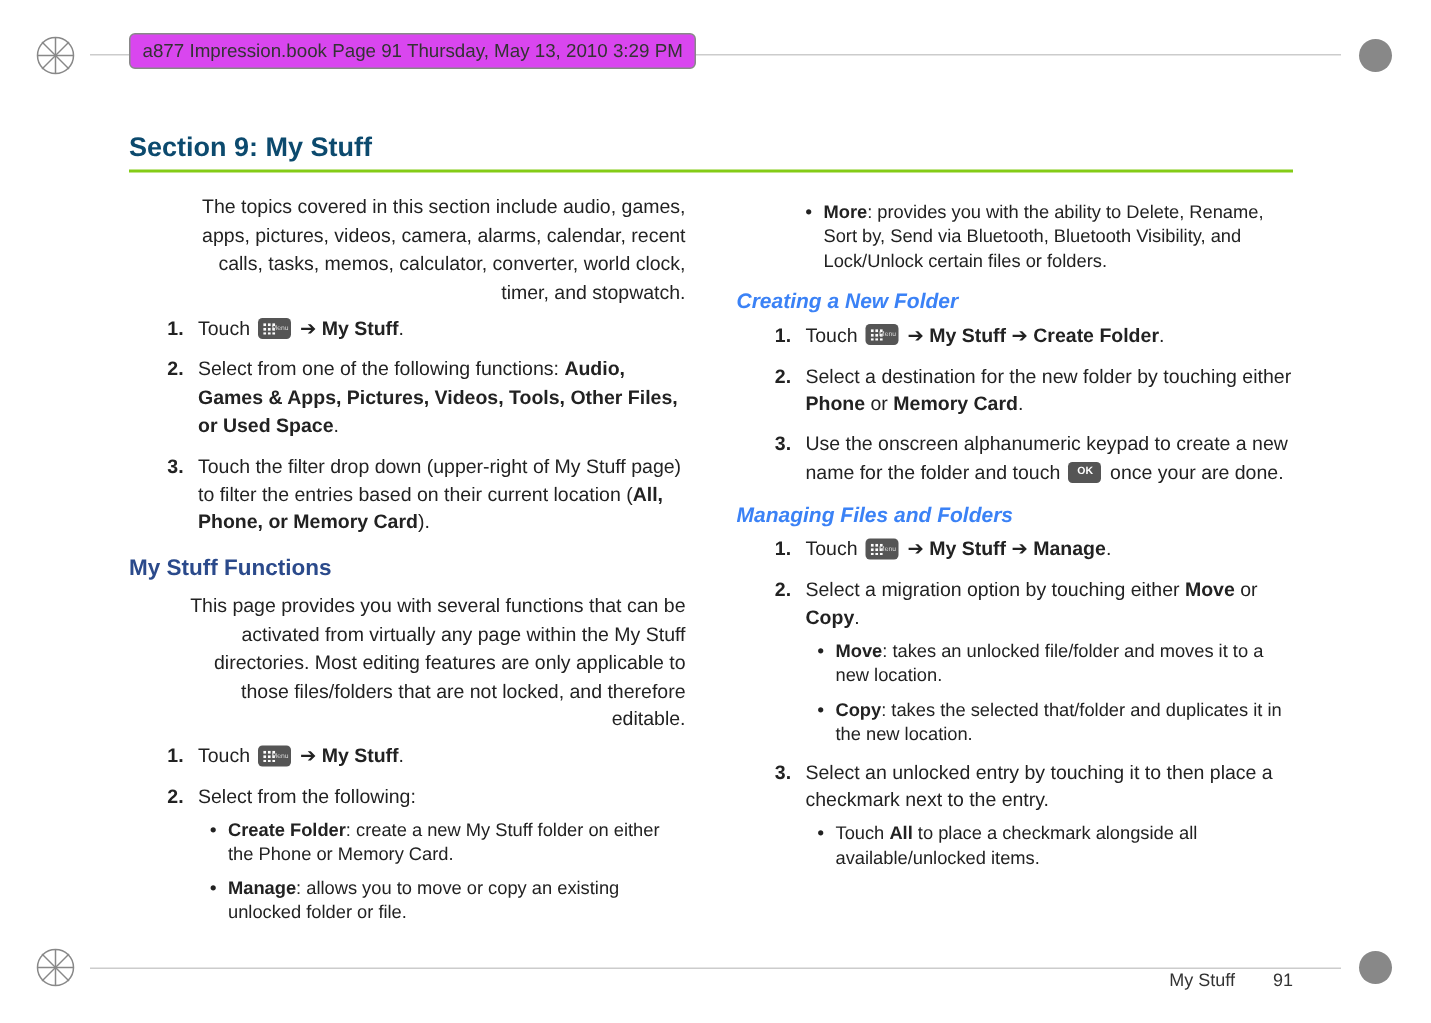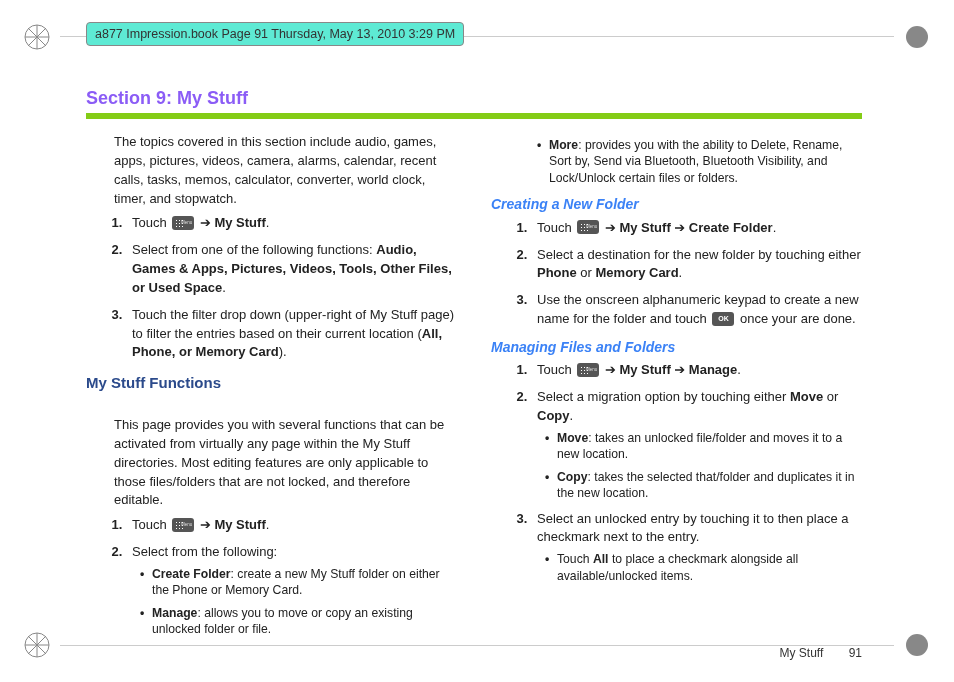--- a/index.html
+++ b/index.html
@@ -44,56 +44,57 @@
   }
   
   .meta-box {
     position: absolute;
     top: 22px;
     left: 86px;
     padding: 4px 8px;
     border: 1px solid #888;
     border-radius: 4px;
     font-size: 12.5px;
-    background: #5eead4;
+    background: #d946ef;
     color: #333;
   }
   
   .sec-title {
     margin-top: 70px;
-    color: #8b5cf6;
+    color: #0c4a6e;
     font-weight: bold;
     font-size: 18px;
     padding-bottom: 4px;
-    border-bottom: 6px solid #84cc16;
+    border-bottom: 2px solid #84cc16;
   }
   
   .cols {
     display: flex;
     gap: 34px;
     margin-top: 14px;
     font-size: 13px;
     line-height: 1.45;
   }
   .col { flex: 1 1 0; }
   .sub1 {
     color: #2b4a8b;
     font-weight: bold;
     font-size: 15px;
-    margin: 10px 0 22px 0;
+    margin: 10px 0 5px 0;
   }
   .sub2 {
     color: #3b82f6;
     font-weight: bold;
     font-style: italic;
     font-size: 14px;
     margin: 8px 0 4px 0;
   }
   .intro {
     margin: 0 0 6px 28px;
+    text-align: right;
   }
   ol.steps {
     margin: 0 0 6px 18px;
     padding-left: 22px;
   }
   ol.steps > li {
     margin-bottom: 8px;
     padding-left: 6px;
   }
   ol.steps > li::marker {

